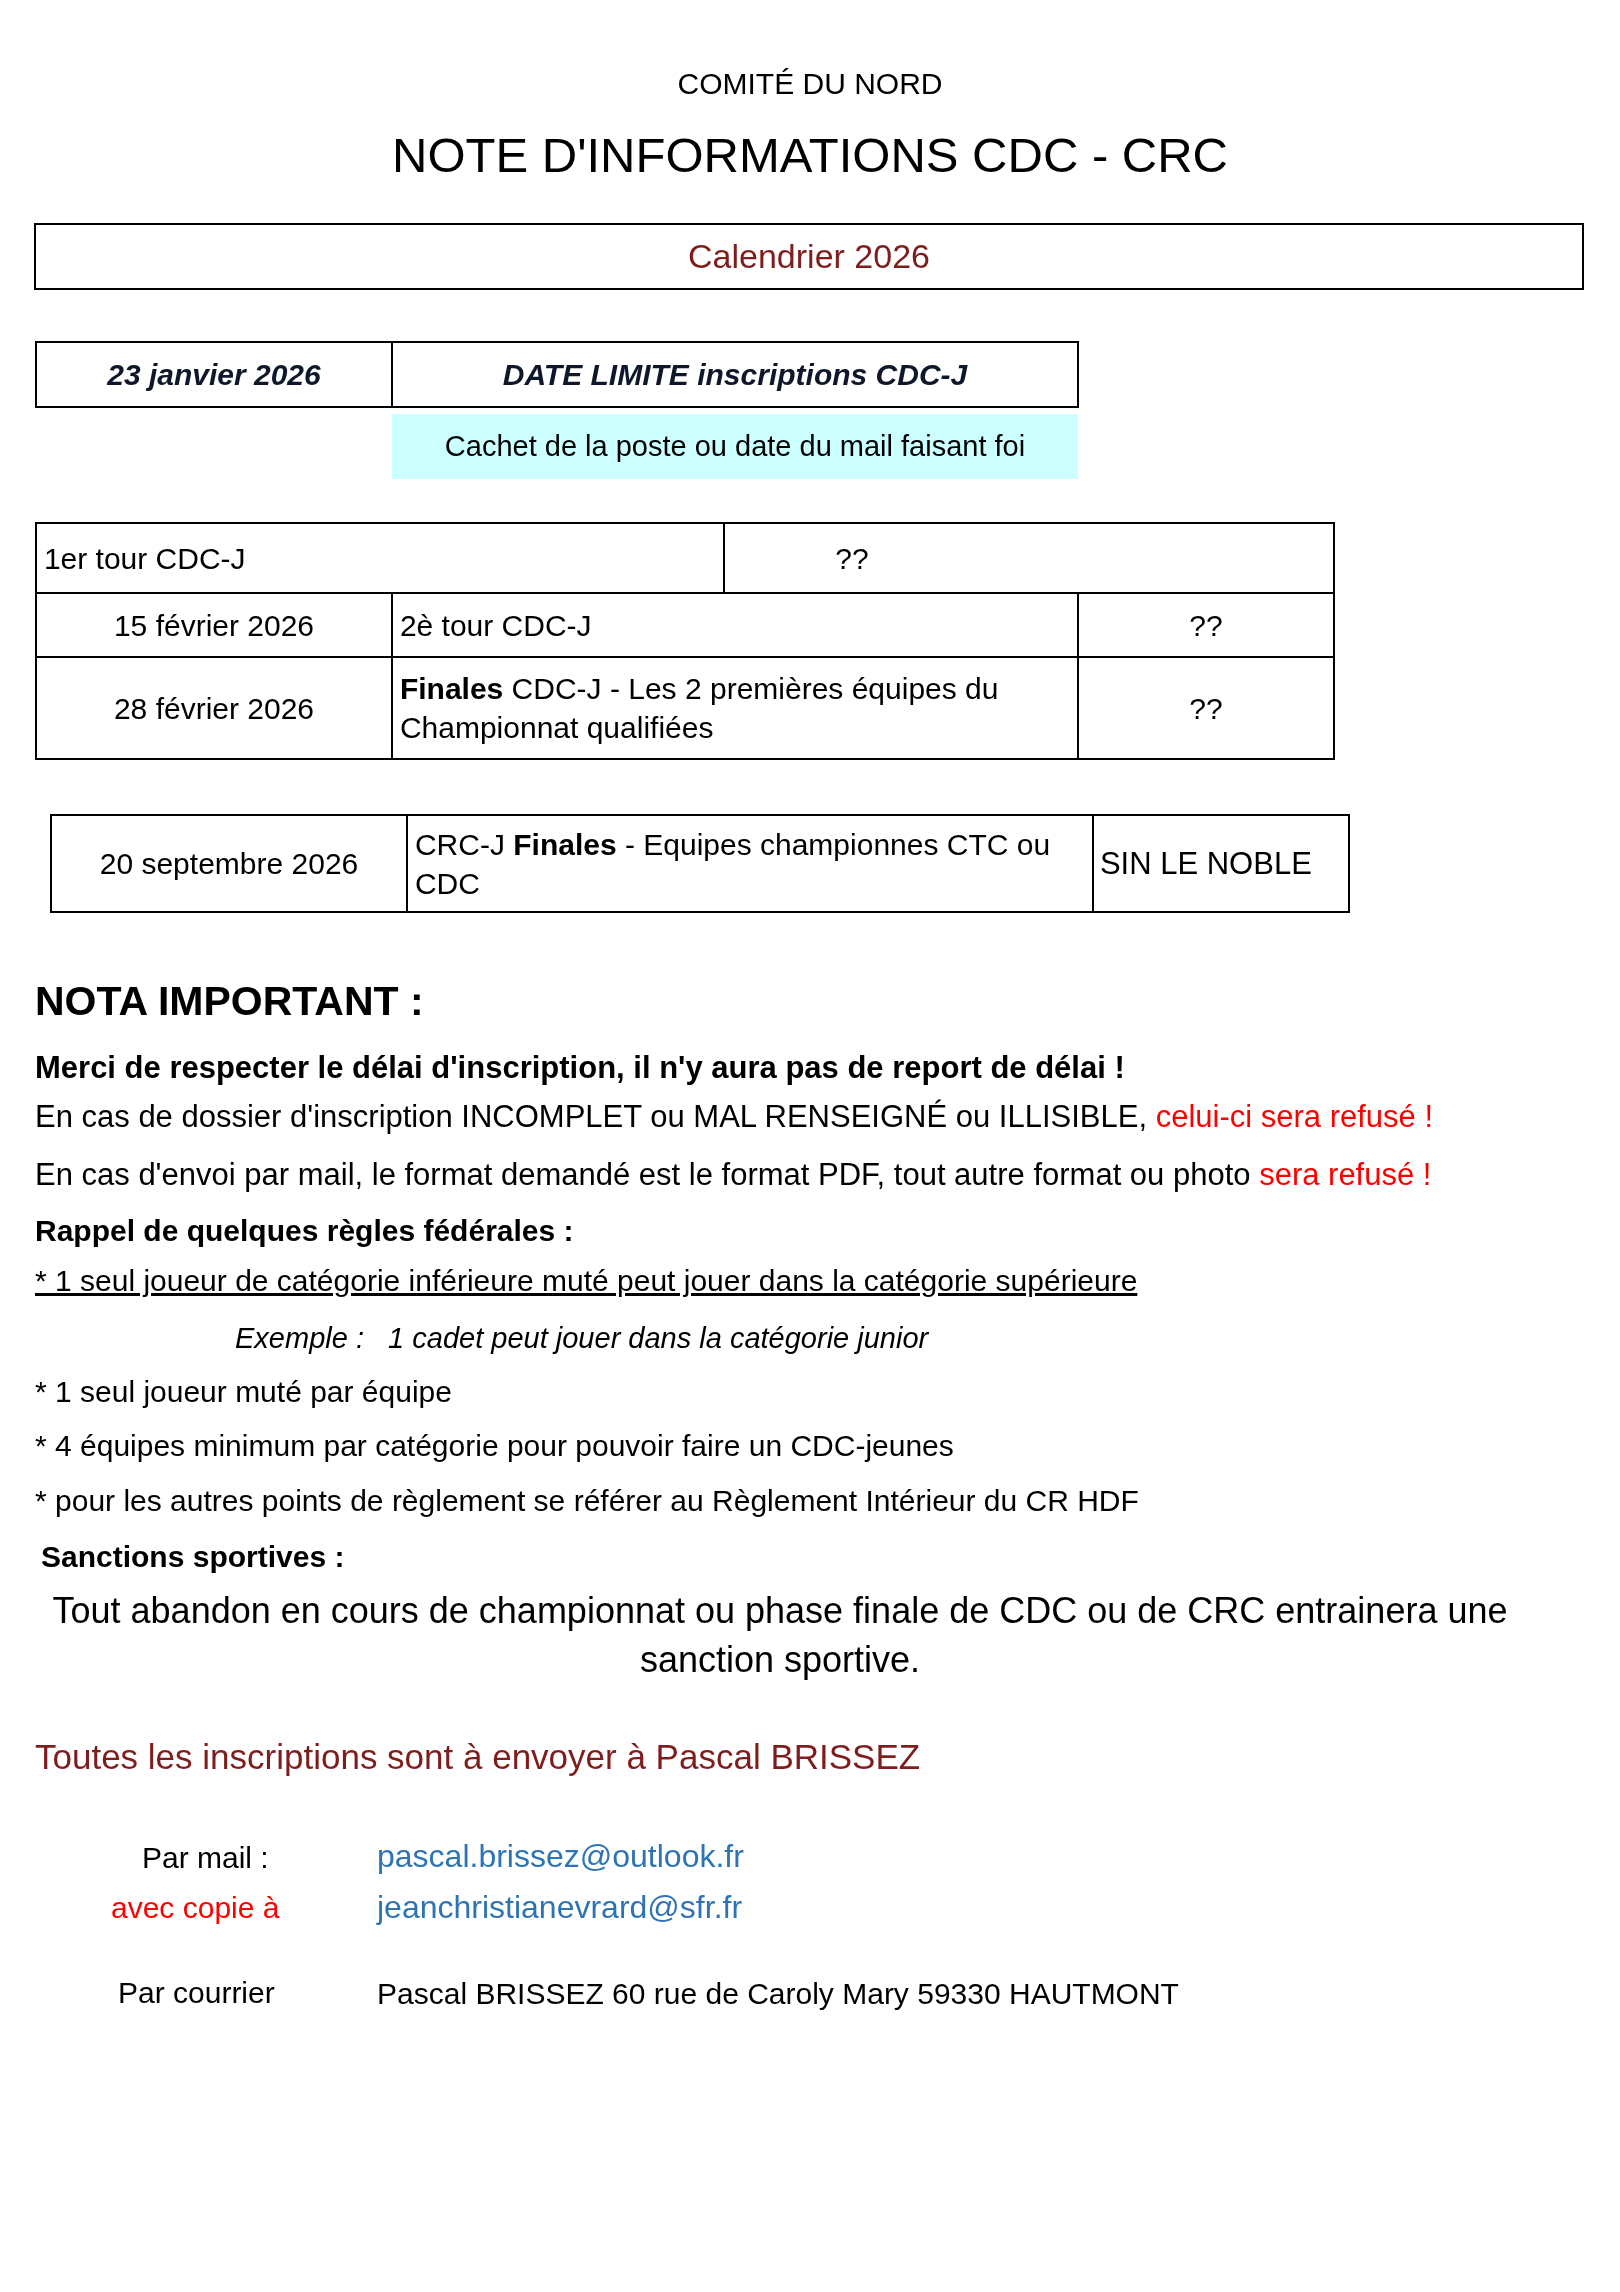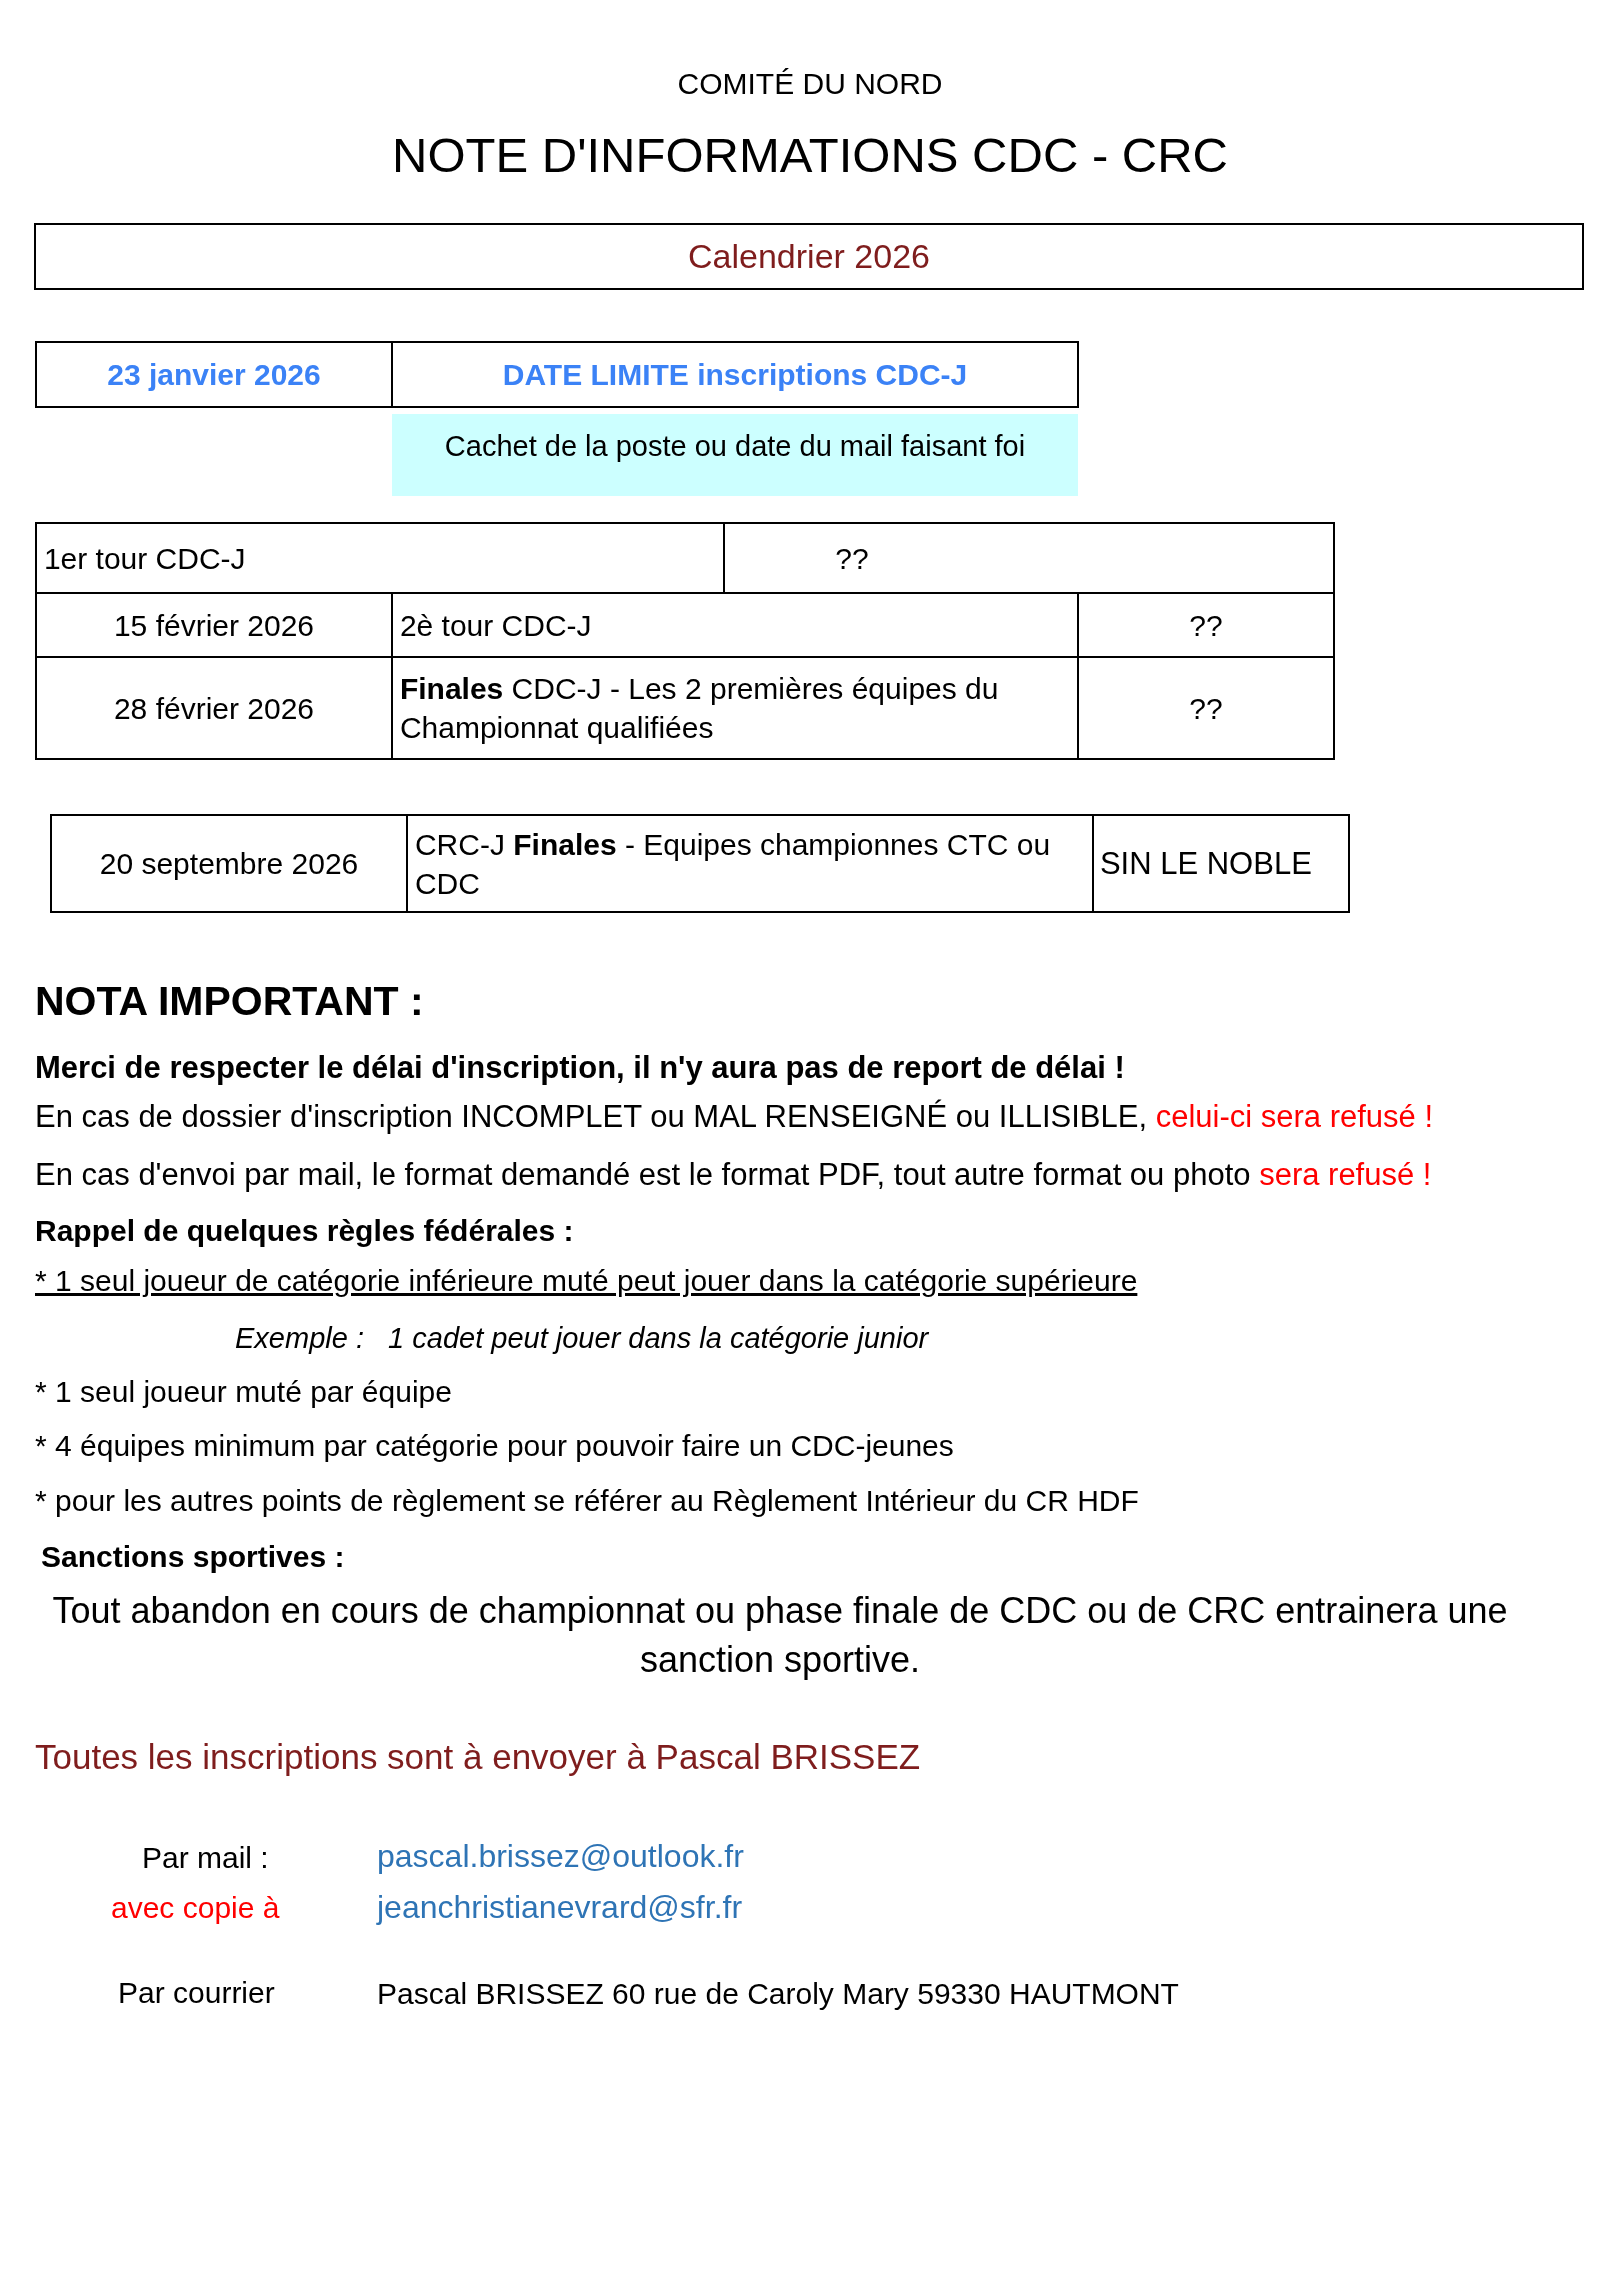--- a/index.html
+++ b/index.html
@@ -23,30 +23,30 @@
   .tbl{position:absolute;left:35px;border:2.9px solid #000;}
   .row{display:flex;}
   .row + .row{border-top:2.9px solid #000;}
   .cell{display:flex;align-items:center;box-sizing:border-box;font-size:30px;line-height:39px;}
   .cell + .cell{border-left:2.9px solid #000;}
   .c1{width:354px;justify-content:center;text-align:center;}
   .c2{width:686px;padding-left:6.9px;text-align:left;}
   .c3{width:256px;justify-content:center;text-align:center;}
   .c3.left{justify-content:flex-start;padding-left:5.9px;font-size:31px;}
   #t1 .row{height:63px;}
-  #t1 .cell{font-weight:bold;color:#3b82f6;}
+  #t1 .cell{font-weight:bold;color:#0f172a;font-style:italic;}
   #t1 .c2{justify-content:center;padding-left:0;}
   #t2{top:522px;}
   #t2 .r1{height:68px;}
   #t2 .r2{height:62px;}
   #t2 .r3{height:100px;}
   #t3{top:814px;margin-left:15px;}
   #t3 .row{height:95px;}
   #t1{top:341px;}
-  #note-strip{top:414px;left:392px;width:686px;height:82px;background:#ccffff;
+  #note-strip{top:414px;left:392px;width:686px;height:65px;background:#ccffff;
               text-align:center;line-height:65px;font-size:29px;}
 
   .body-line{left:35px;font-size:31px;}
   .rule-line{left:35px;font-size:30px;}
   #nota-heading{top:978px;left:35px;font-size:41px;font-weight:bold;}
   #p1{top:1050px;font-weight:bold;}
   #p2{top:1099px;}
   #p3{top:1157px;}
   #rappel{top:1214px;font-weight:bold;}
   #rule1{top:1264px;text-decoration:underline;}

